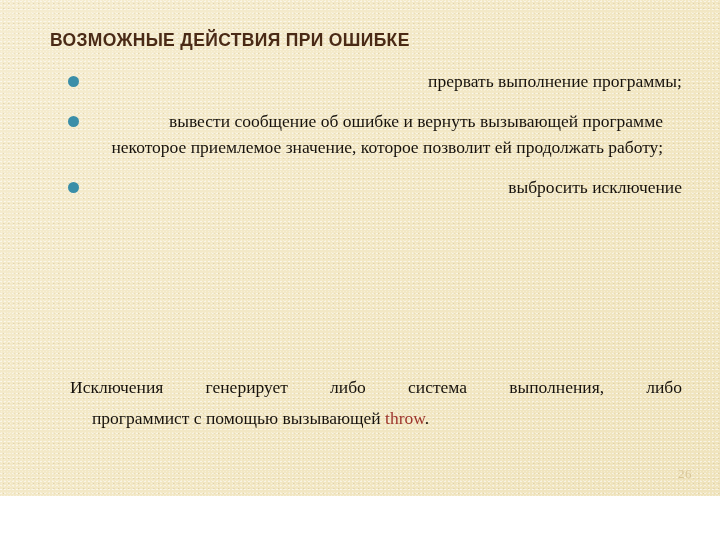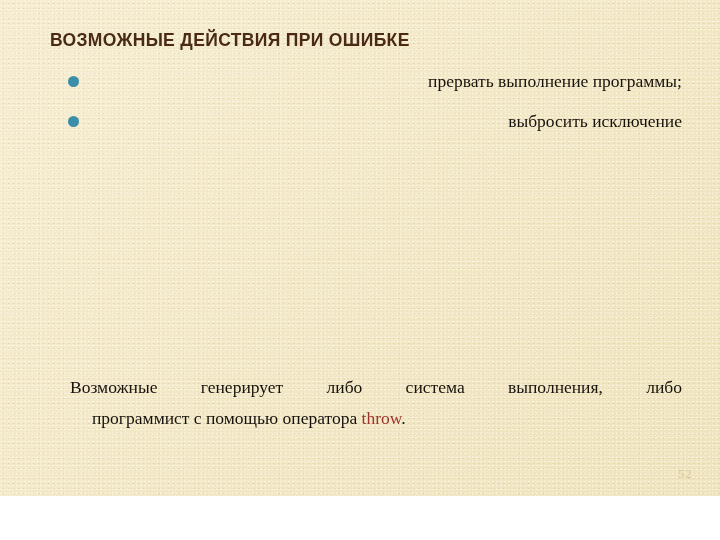--- a/index.html
+++ b/index.html
@@ -134,28 +134,32 @@
   <h1 class="slide-title">Возможные действия при ошибке</h1>
 
   <ul class="bullet-list">
 
     <li class="bullet-item">
       <span class="bullet-dot"></span>
       <span class="bullet-text">прервать выполнение программы;</span>
     </li>
 
 
+    <li class="bullet-item wide">
+      <span class="bullet-dot"></span>
+      <span class="bullet-text">вывести сообщение об ошибке и вернуть вызывающей программе некоторое приемлемое значение, которое позволит ей продолжать работу;</span>
+    </li>
 
     <li class="bullet-item">
       <span class="bullet-dot"></span>
       <span class="bullet-text">выбросить исключение</span>
     </li>
 
   </ul>
 
   <p class="body-para">
-    <span class="line1">Возможные генерирует либо система выполнения, либо</span>
-    <span class="line2"><span>программист с помощью оператора </span><span class="code-kw">throw</span><span>.</span></span>
+    <span class="line1">Исключения генерирует либо система выполнения, либо</span>
+    <span class="line2"><span>программист с помощью вызывающей </span><span class="code-kw">throw</span><span>.</span></span>
   </p>
 
-  <div class="page-number">52</div>
+  <div class="page-number">26</div>
 
 </div>
 
 </body></html>

